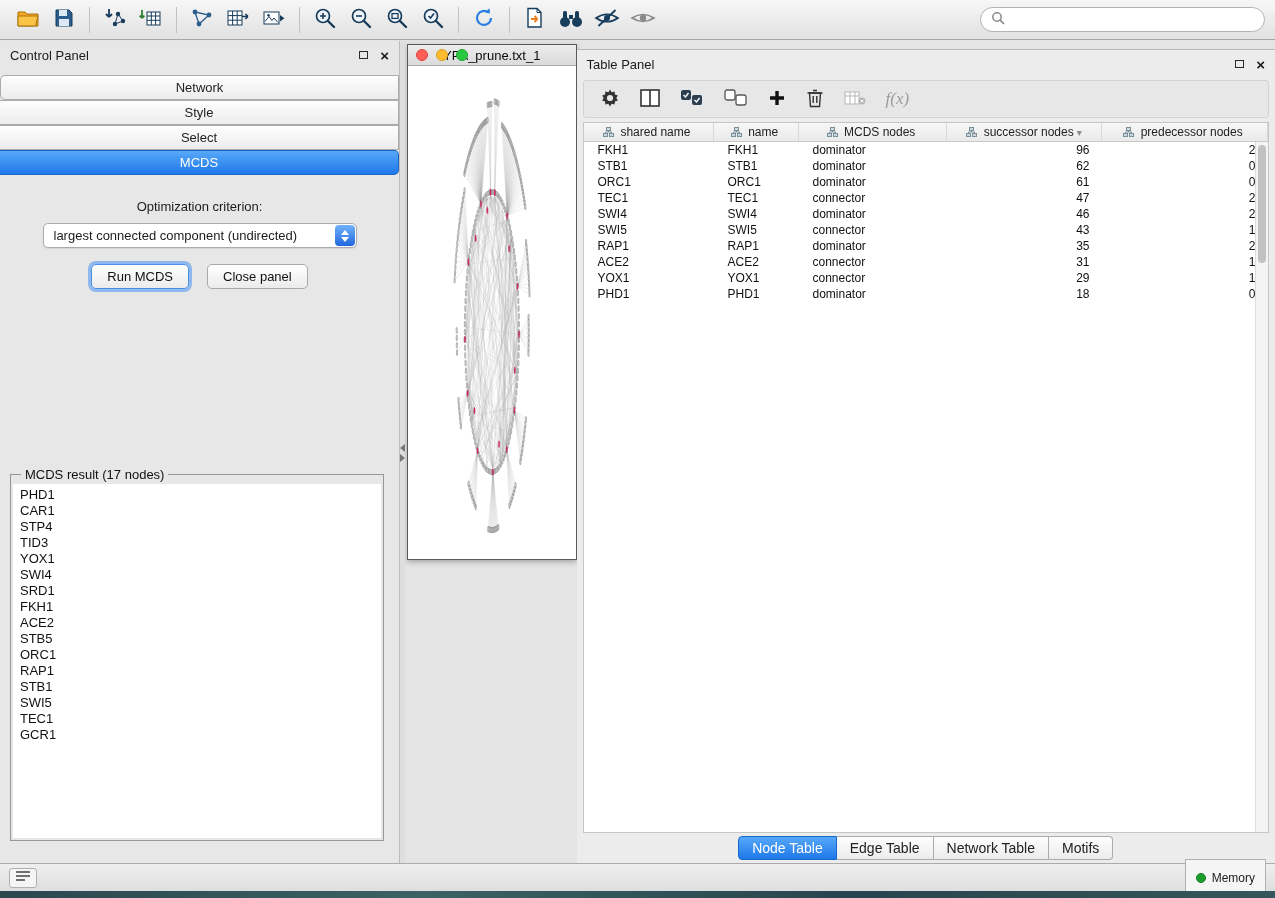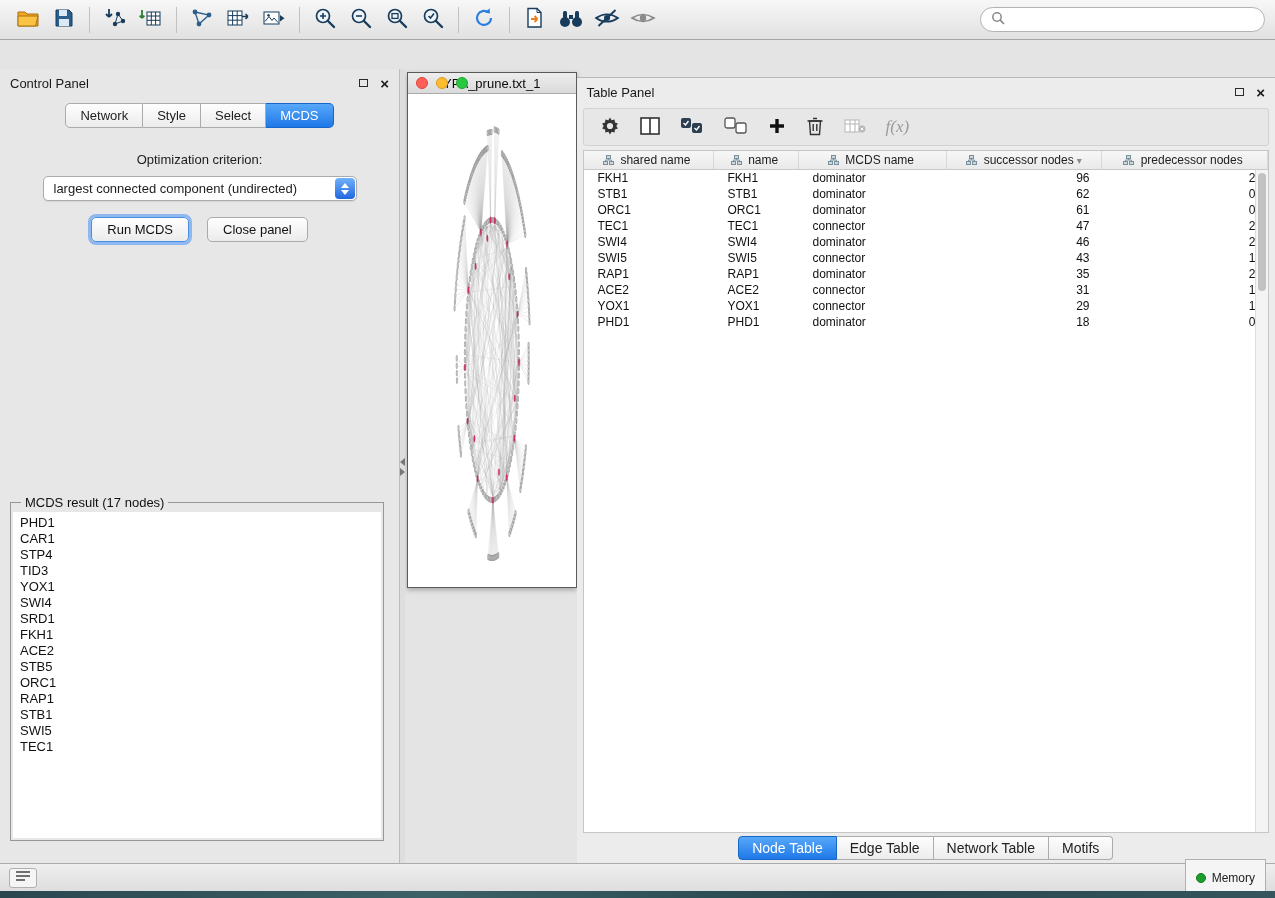--- a/index.html
+++ b/index.html
@@ -11,29 +11,29 @@
     background:linear-gradient(#f7f7f7,#e1e1e1); border-bottom:1px solid #a6a6a6;
     display:flex; align-items:center; padding:0 10px; }
   .icon-btn { width:36px; height:32px; border:none; background:transparent; border-radius:4px;
     display:flex; align-items:center; justify-content:center; cursor:pointer; }
   .tb-sep { width:1px; height:26px; background:#c2c2c2; margin:0 7px; flex:0 0 1px; }
   .search-wrap { margin-left:auto; width:285px; height:25px; background:#fff; border:1px solid #b3b3b3;
     border-radius:13px; display:flex; align-items:center; padding:0 10px; gap:6px; }
   .search-wrap input { border:none; outline:none; flex:1; font-size:12px; background:transparent; }
 
   
-  .workspace { position:absolute; top:41px; left:0; right:0; bottom:35px; display:flex;margin-top:28px; }
+  .workspace { position:absolute; top:41px; left:0; right:0; bottom:35px; display:flex; }
 
   
   .control-panel { width:400px; flex:0 0 400px; background:#e7e7e7; border-right:1px solid #bcbcbc; position:relative; }
   .panel-header { height:28px; display:flex; align-items:center; padding:0 10px; font-size:13px; color:#1a1a1a; }
   .panel-header .spacer { flex:1; }
   .square-icon { width:9px; height:8px; border:1.5px solid #2a2a2a; display:inline-block; margin-right:12px; cursor:pointer; }
   .close-x { font-weight:bold; font-size:15px; color:#1a1a1a; cursor:pointer; line-height:1; }
-  .cp-tabs { display:flex; justify-content:center; margin-top:6px; }
+  .cp-tabs { display:flex; margin-top:6px;flex-direction:column; }
   .cp-tab { font-size:13px; padding:4px 14px; background:linear-gradient(#fefefe,#ececec);
     border:1px solid #ababab; border-left-width:0; color:#222; cursor:pointer; }
   .cp-tab:first-child { border-left-width:1px; border-radius:5px 0 0 5px; }
   .cp-tab:last-child { border-radius:0 5px 5px 0; }
   .cp-tab.active { background:linear-gradient(#58a8f9,#1e78e8); color:#fff; border-color:#1767c8; }
   .opt-label { text-align:center; margin-top:24px; font-size:13px; }
   .dropdown { margin:9px auto 0; width:314px; height:25px; background:#fff; border:1px solid #ababab;
     border-radius:5px; display:flex; align-items:center; font-size:13px; padding-left:10px;
     position:relative; cursor:pointer; box-shadow:0 1px 1px rgba(0,0,0,.08); }
   .dd-stepper { position:absolute; right:1px; top:1px; bottom:1px; width:20px;
@@ -311,20 +311,21 @@
           <div class="result-item">SWI4</div>
           <div class="result-item">SRD1</div>
           <div class="result-item">FKH1</div>
           <div class="result-item">ACE2</div>
           <div class="result-item">STB5</div>
           <div class="result-item">ORC1</div>
           <div class="result-item">RAP1</div>
           <div class="result-item">STB1</div>
           <div class="result-item">SWI5</div>
           <div class="result-item">TEC1</div>
+          <div class="result-item">GCR1</div>
         </div>
     </fieldset>
   </aside>
 
   <div class="splitter">
     <div class="split-arrows">
         <div class="tri-left"></div>
         <div class="tri-right"></div>
       </div>
   </div>
@@ -1150,21 +1151,21 @@
                       <path d="M5.5 3.5 v1.5 M2.5 6.8 v-1.8 h6 v1.8" stroke="#78909c" fill="none"></path>
                     </svg></span>
 <span class="th-label">name</span></th>
                 <th class="th">
   <span class="col-icon"><svg width="11" height="10" viewBox="0 0 11 10">
                       <rect x="3.5" y="0.5" width="4" height="3" fill="#cfd8dc" stroke="#78909c"></rect>
                       <rect x="0.5" y="6.5" width="4" height="3" fill="#cfd8dc" stroke="#78909c"></rect>
                       <rect x="6.5" y="6.5" width="4" height="3" fill="#cfd8dc" stroke="#78909c"></rect>
                       <path d="M5.5 3.5 v1.5 M2.5 6.8 v-1.8 h6 v1.8" stroke="#78909c" fill="none"></path>
                     </svg></span>
-<span class="th-label">MCDS name</span></th>
+<span class="th-label">MCDS nodes</span></th>
                 <th class="th">
   <span class="col-icon"><svg width="11" height="10" viewBox="0 0 11 10">
                       <rect x="3.5" y="0.5" width="4" height="3" fill="#cfd8dc" stroke="#78909c"></rect>
                       <rect x="0.5" y="6.5" width="4" height="3" fill="#cfd8dc" stroke="#78909c"></rect>
                       <rect x="6.5" y="6.5" width="4" height="3" fill="#cfd8dc" stroke="#78909c"></rect>
                       <path d="M5.5 3.5 v1.5 M2.5 6.8 v-1.8 h6 v1.8" stroke="#78909c" fill="none"></path>
                     </svg></span>
 <span class="th-label">successor nodes</span><span class="th-chevron">▾</span></th>
                 <th class="th">
   <span class="col-icon"><svg width="11" height="10" viewBox="0 0 11 10">

